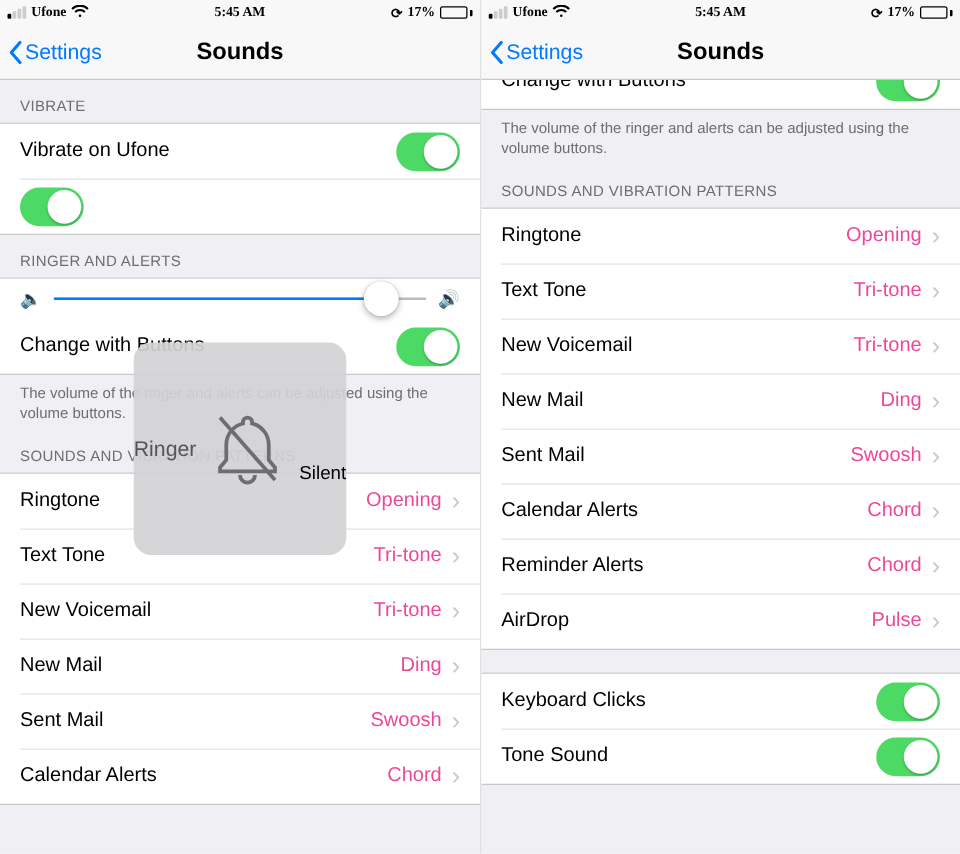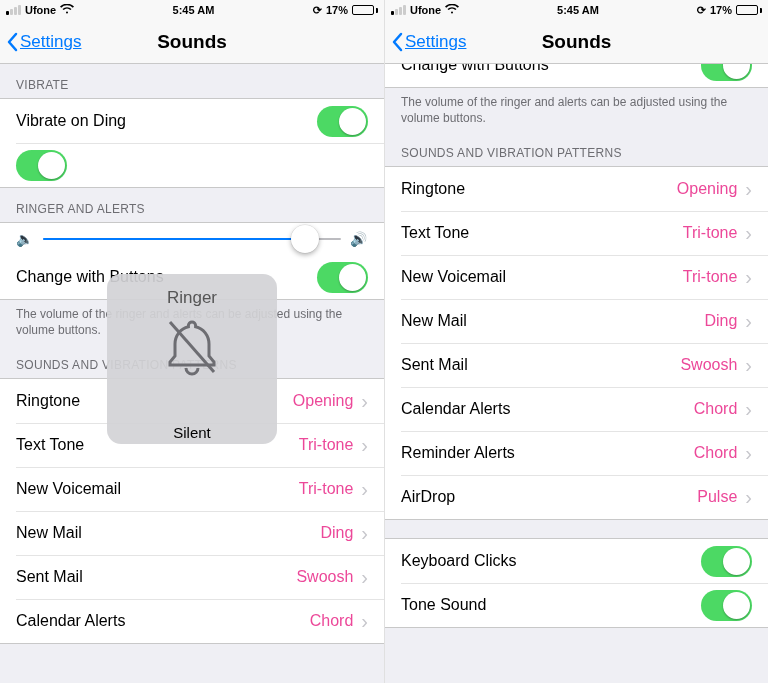--- a/index.html
+++ b/index.html
@@ -1,24 +1,24 @@
 <!DOCTYPE html>
 <html><head>
 <meta charset="utf-8">
 <style>
   * { box-sizing: border-box; margin: 0; padding: 0; }
   html, body { font-family: -apple-system, "Helvetica Neue", Arial, sans-serif; background: #fff; }
   .wrap { width: 768px; height: 683px; display: flex; overflow: hidden; }
   .phone { width: 384px; height: 683px; position: relative; background: #efeff4; display:flex; flex-direction:column; }
   .phone + .phone { border-left: 1px solid #e0e0e0; }
-  .status { height: 20px; display: flex; align-items:center; justify-content:space-between; padding: 0 6px; font-size: 11px; font-weight: 600; color:#000; background:#f8f8f8;}
+  .status { height: 20px; display: flex; align-items:center; justify-content:space-between; padding: 0 6px; font-size: 11px; font-weight: 600; color:#000; background:#f8f8f8;font-family:Liberation Serif, serif;}
   .status-left, .status-right { display:flex; align-items:center; gap:4px; }
   .status-time { font-weight:700; }
   .nav { height: 44px; display:flex; align-items:center; position:relative; background:#f8f8f8; border-bottom:1px solid #c8c8c8; }
-  .back { display:flex; align-items:center; color:#007aff; font-size:17px; padding-left:6px; gap:2px;text-decoration:underline;}
+  .back { display:flex; align-items:center; color:#007aff; font-size:17px; padding-left:6px; gap:2px;}
   .nav-title { position:absolute; left:0; right:0; text-align:center; font-size:19px; font-weight:600; pointer-events:none;}
   .scroll { flex:1; overflow:hidden; background:#efeff4; position:relative; }
   .content { position:absolute; left:0; right:0; }
 
   .sec-header { font-size:12px; color:#6d6d72; padding: 14px 16px 6px; text-transform:uppercase; letter-spacing:0.3px;}
   .sec-footer { font-size:12px; color:#6d6d72; padding: 6px 16px 6px; line-height:1.35;}
   .group { background:#fff; border-top:1px solid #c8c8c8; border-bottom:1px solid #c8c8c8; }
   .row { min-height:44px; display:flex; align-items:center; padding: 0 16px; font-size:16px; color:#000; position:relative;}
   .row + .row::before { content:""; position:absolute; left:16px; right:0; top:0; height:1px; background:#c8c8c8; transform:scaleY(0.5); transform-origin:top;}
   .row .label { flex:1; }
@@ -27,21 +27,21 @@
   .toggle { width:51px; height:31px; border-radius:31px; background:#4cd964; position:relative; flex-shrink:0;}
   .toggle::after { content:""; position:absolute; width:27px; height:27px; background:#fff; border-radius:50%; top:2px; right:2px; box-shadow:0 1px 2px rgba(0,0,0,0.3);}
   .slider-row { display:flex; align-items:center; gap:10px; padding: 8px 16px; background:#fff;}
   .slider-track { flex:1; height:2px; background:#bcbcc0; position:relative; border-radius:2px;}
   .slider-fill { position:absolute; left:0; top:0; bottom:0; background:#007aff; border-radius:2px;}
   .slider-thumb { position:absolute; width:28px; height:28px; background:#fff; border-radius:50%; top:50%; transform:translate(-50%,-50%); box-shadow:0 2px 5px rgba(0,0,0,0.3), 0 0 0 0.5px rgba(0,0,0,0.1);}
   .speaker-icon { color:#8e8e93; font-size:14px;}
   .pad-top { height: 18px; }
 
   
-  .hud { position:absolute; width:170px; height:170px; left:50%; top:210px; transform:translateX(-50%); background:rgba(210,210,214,0.92); border-radius:14px; display:flex; flex-direction:column; align-items:center; justify-content:space-between; padding:14px 0 12px; }
+  .hud { position:absolute; width:170px; height:170px; left:50%; top:210px; transform:translateX(-50%); background:rgba(210,210,214,0.92); border-radius:14px; display:flex; flex-direction:row; align-items:center; justify-content:space-between; padding:14px 0 12px; }
   .hud-title { font-size:17px; color:#555;}
   .hud-sub { font-size:15px; color:#000000;margin-top:36px;}
   .bell-silent { width:80px; height:80px; display:flex; align-items:center; justify-content:center;}
 
   
   .batt { display:inline-flex; align-items:center; gap:2px;}
   .batt-body { width:22px; height:10px; border:1px solid #000; border-radius:2px; position:relative; padding:1px;}
   .batt-cap { width:2px; height:5px; background:#000; border-radius:0 1px 1px 0;}
   .batt-fill { height:100%; background:#ff3b30; border-radius:1px;}
   .signal { display:inline-flex; gap:1px; align-items:flex-end;}
@@ -91,21 +91,21 @@
         <span>Settings</span>
       </div>
       <div class="nav-title">Sounds</div>
     </div>
 
     <div class="scroll">
       <div class="content" style="top:0;">
         <div class="sec-header">VIBRATE</div>
         <div class="group">
           <div class="row">
-            <span class="label">Vibrate on Ding</span>
+            <span class="label">Vibrate on Ufone</span>
             <span class="toggle"></span>
           </div>
           <div class="row">
             <span class="toggle"></span>
           </div>
         </div>
 
         <div class="sec-header">RINGER AND ALERTS</div>
         <div class="group">
           <div class="slider-row">

